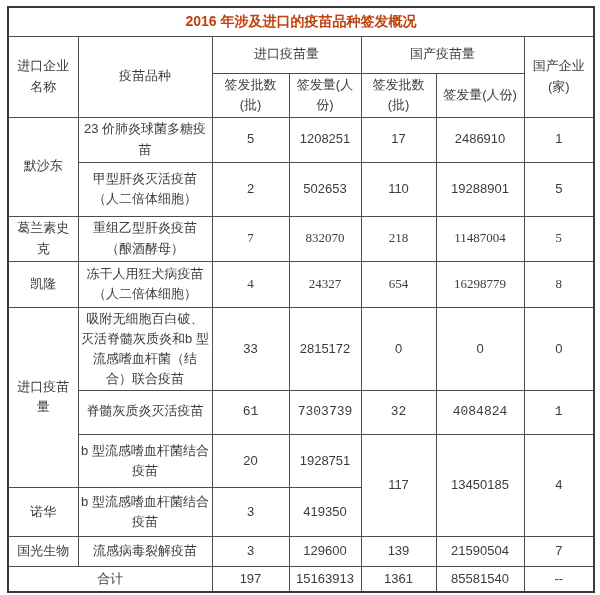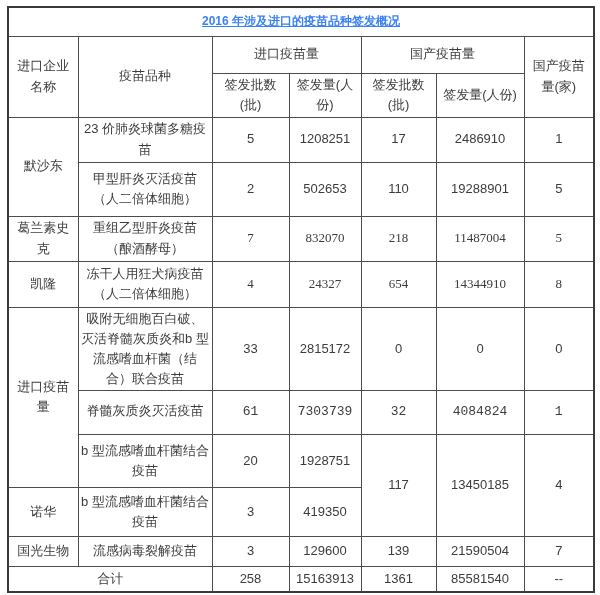--- a/index.html
+++ b/index.html
@@ -29,23 +29,22 @@
     vertical-align: middle;
     padding: 1px 2px;
     overflow: hidden;
     word-break: break-all;
   }
   table.vaccine-table {
     border: 2px solid #3a3a3a;
   }
   .title-cell {
     font-weight: bold;
-    font-size: 12px;
-    color: #3b82f6;
-    text-decoration: underline;
+    font-size: 14px;
+    color: #c2410c;
   }
   
   .col-company  { width: 70px; }
   .col-vaccine  { width: 134px; }
   .col-ib       { width: 77px; }
   .col-ia       { width: 72px; }
   .col-db       { width: 75px; }
   .col-da       { width: 88px; }
   .col-dc       { width: 70px; }
   
@@ -81,21 +80,21 @@
     <tbody>
         <tr class="tr-title">
       <td colspan="7" class="title-cell">2016 年涉及进口的疫苗品种签发概况</td>
     </tr>
 
     <tr class="tr-head1">
       <td rowspan="2">进口企业名称</td>
       <td rowspan="2">疫苗品种</td>
       <td colspan="2">进口疫苗量</td>
       <td colspan="2">国产疫苗量</td>
-      <td rowspan="2">国产疫苗量(家)</td>
+      <td rowspan="2">国产企业(家)</td>
     </tr>
 
     <tr class="tr-head2">
       <td>签发批数(批)</td>
       <td>签发量(人份)</td>
       <td>签发批数(批)</td>
       <td>签发量(人份)</td>
     </tr>
 
     <tr class="tr-r0">
@@ -126,21 +125,21 @@
       <td>11487004</td>
       <td>5</td>
     </tr>
 
     <tr class="tr-r3">
       <td>凯隆</td>
       <td>冻干人用狂犬病疫苗（人二倍体细胞）</td>
       <td>4</td>
       <td>24327</td>
       <td>654</td>
-      <td>14344910</td>
+      <td>16298779</td>
       <td>8</td>
     </tr>
 
     <tr class="tr-r4">
       <td rowspan="3">进口疫苗量</td>
       <td>吸附无细胞百白破、灭活脊髓灰质炎和b 型流感嗜血杆菌（结合）联合疫苗</td>
       <td>33</td>
       <td>2815172</td>
       <td>0</td>
       <td>0</td>
@@ -177,21 +176,21 @@
       <td>流感病毒裂解疫苗</td>
       <td>3</td>
       <td>129600</td>
       <td>139</td>
       <td>21590504</td>
       <td>7</td>
     </tr>
 
     <tr class="tr-total">
       <td colspan="2">合计</td>
-      <td>258</td>
+      <td>197</td>
       <td>15163913</td>
       <td>1361</td>
       <td>85581540</td>
       <td>--</td>
     </tr>
   </tbody>
     </table>
 </div>
 
 </body></html>

